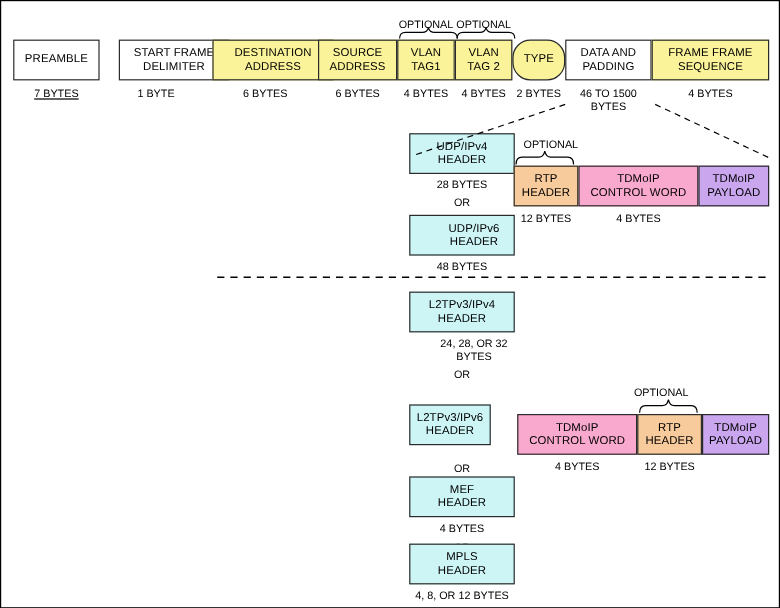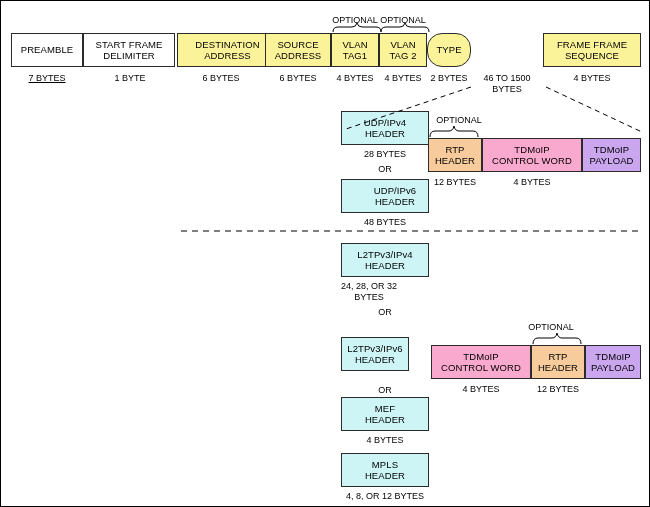--- a/index.html
+++ b/index.html
@@ -72,21 +72,21 @@
 </head>
 <body>
 
 <div id="canvas">
 
   <div class="cell white" style="left:10px;  top:32px; width:72px;  height:34px;">
     <span>PREAMBLE</span>
   </div>
   <div class="bytelbl" style="left:10px; top:72px; width:72px;text-decoration:underline;">7 BYTES</div>
 
-  <div class="cell white" style="left:82px; top:32px; width:92px;  height:34px;">
+  <div class="cell white" style="left:98px; top:32px; width:92px;  height:34px;">
     <span>START FRAME</span>
     <span>DELIMITER</span>
   </div>
   <div class="bytelbl" style="left:82px; top:72px; width:94px;">1 BYTE</div>
 
   <div class="cell yellow" style="left:176px; top:32px; width:101px; height:34px;">
     <span>DESTINATION</span>
     <span>ADDRESS</span>
   </div>
   <div class="bytelbl" style="left:176px; top:72px; width:88px;">6 BYTES</div>
@@ -107,20 +107,24 @@
     <span>VLAN</span>
     <span>TAG 2</span>
   </div>
   <div class="bytelbl" style="left:376px; top:72px; width:52px;">4 BYTES</div>
 
   <div class="cell yellow" style="left:426px; top:32px; width:44px; height:34px;border-radius:15px;">
     <span>TYPE</span>
   </div>
   <div class="bytelbl" style="left:424px; top:72px; width:48px;">2 BYTES</div>
 
+  <div class="cell white" style="left:470px; top:32px; width:72px; height:34px;">
+    <span>DATA AND</span>
+    <span>PADDING</span>
+  </div>
   <div class="bytelbl" style="left:466px; top:72px; width:80px;">46 TO 1500
 BYTES</div>
 
   <div class="cell yellow" style="left:542px; top:32px; width:98px; height:34px;">
     <span>FRAME FRAME</span>
     <span>SEQUENCE</span>
   </div>
   <div class="bytelbl" style="left:542px; top:72px; width:98px;">4 BYTES</div>
 
   <div class="optlbl" style="left:318px; top:14px; width:72px;">OPTIONAL</div>
@@ -155,21 +159,21 @@
 
   <div class="cell purple" style="left:581px; top:137px; width:59px; height:34px;">
     <span>TDMoIP</span>
     <span>PAYLOAD</span>
   </div>
 
   <div class="cell cyan" style="left:340px; top:242px; width:88px; height:34px;">
     <span>L2TPv3/IPv4</span>
     <span>HEADER</span>
   </div>
-  <div class="bytelbl" style="left:320px; top:280px; width:96px;">24, 28, OR 32
+  <div class="bytelbl" style="left:346px; top:280px; width:96px;">24, 28, OR 32
 BYTES</div>
   <div class="orlbl" style="left:340px; top:306px; width:88px;">OR</div>
 
   <div class="cell cyan" style="left:340px; top:336px; width:68px; height:34px;">
     <span>L2TPv3/IPv6</span>
     <span>HEADER</span>
   </div>
   <div class="bytelbl" style="left:336px; top:358px; width:96px;margin-top:40px;">44, 48, OR 52
 BYTES</div>
   <div class="orlbl" style="left:340px; top:384px; width:88px;">OR</div>

